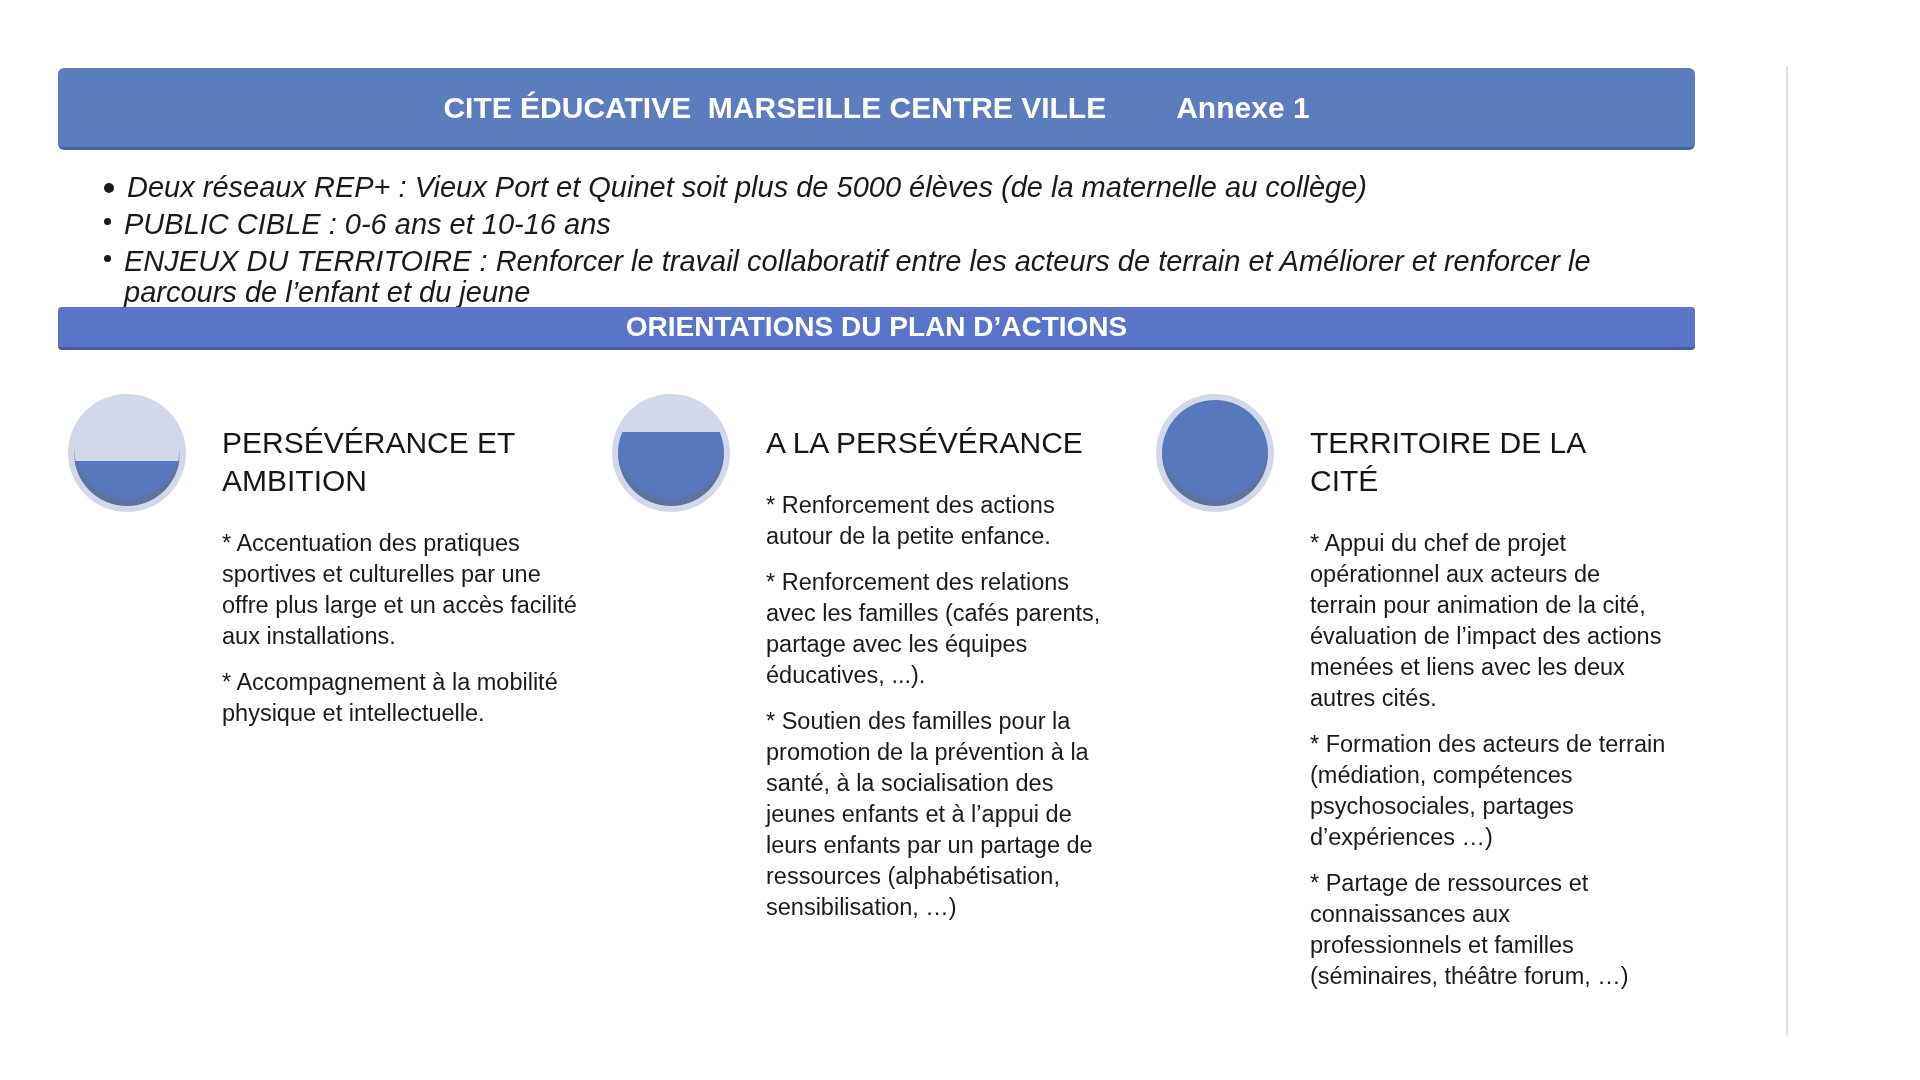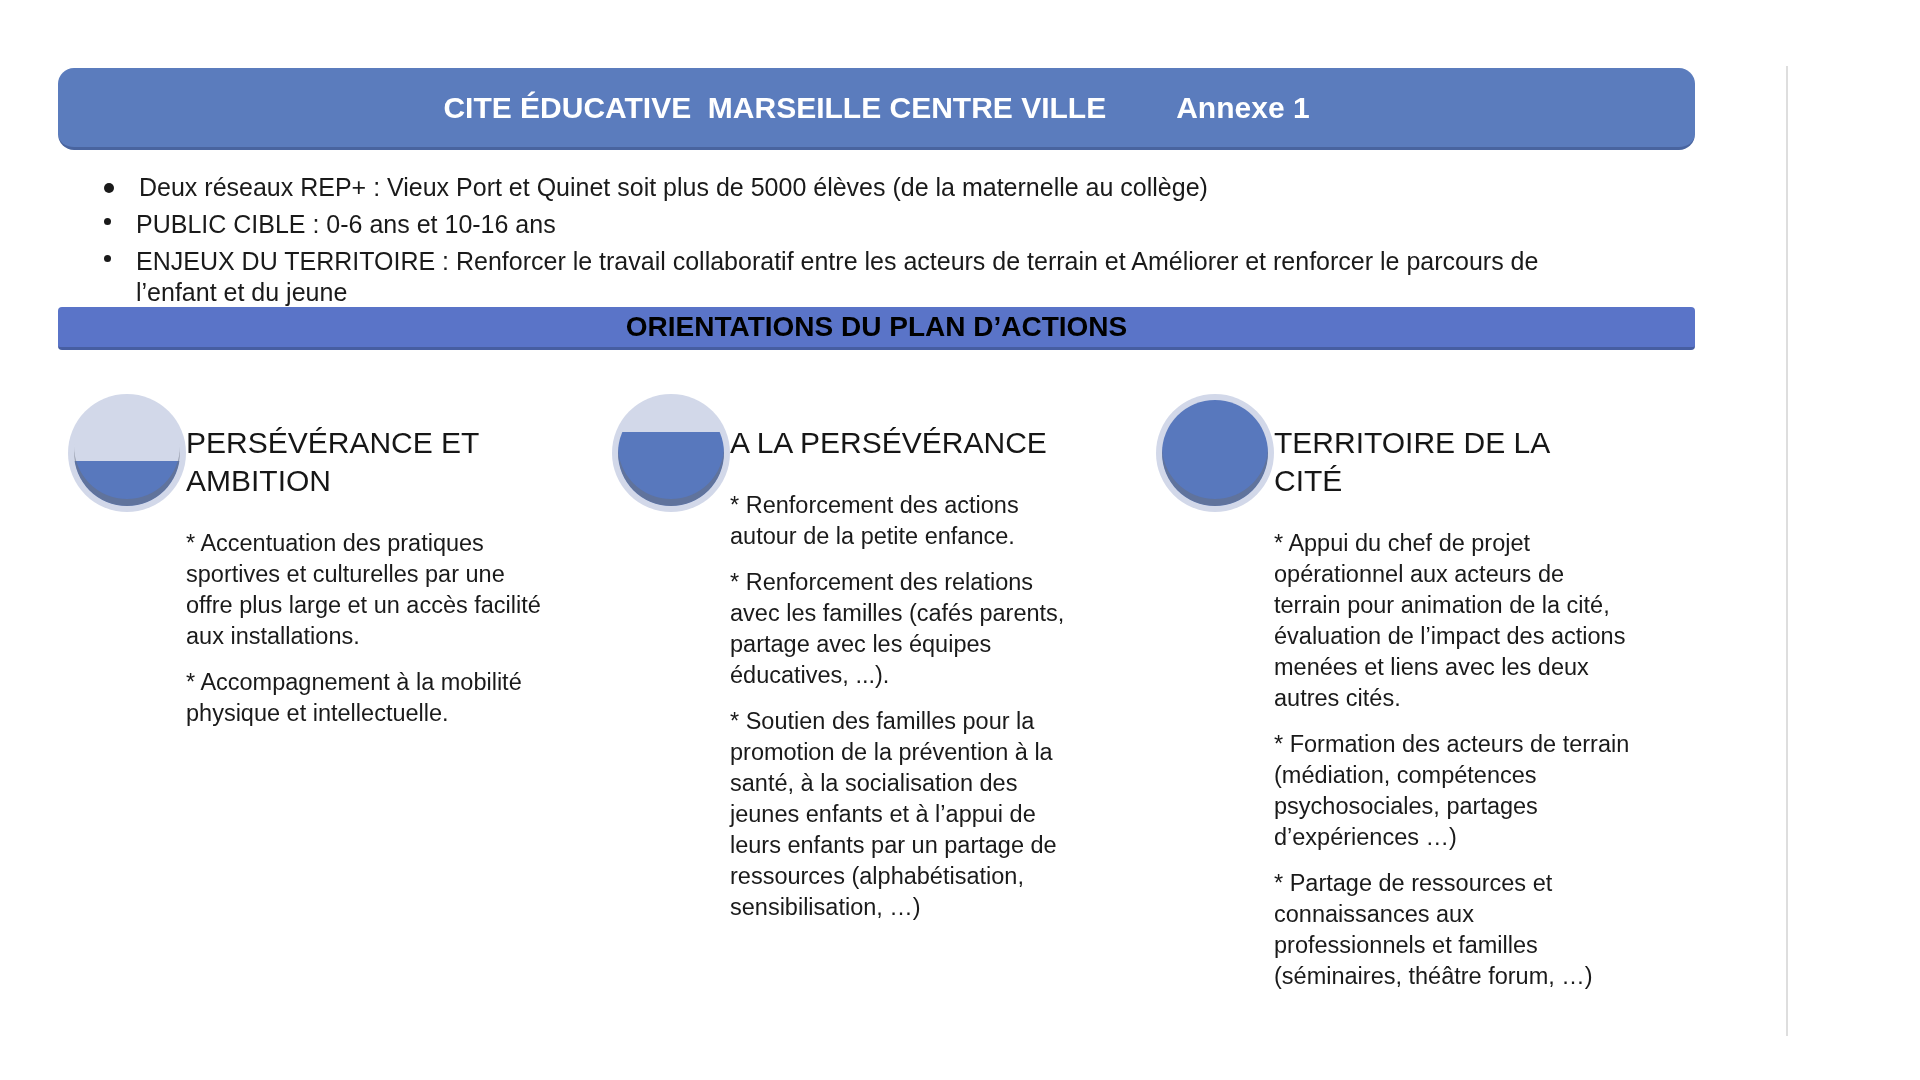--- a/index.html
+++ b/index.html
@@ -2,43 +2,43 @@
 <html><head>
 <meta charset="utf-8">
 <style>
   html,body{margin:0;padding:0;background:#ffffff;}
   body{font-family:"Liberation Sans","DejaVu Sans",sans-serif;color:#1a1a1a;}
   .page{position:relative;width:1920px;height:1080px;background:#ffffff;overflow:hidden;}
 
   
   .title-bar{
     position:absolute;left:58px;top:68px;width:1637px;height:82px;
-    border-radius:16px;display:flex;align-items:center;justify-content:center;gap:70px;
+    border-radius:6px;display:flex;align-items:center;justify-content:center;gap:70px;
     border-bottom:3px solid rgba(52,72,122,.45);
     box-sizing:border-box;
   }
   .title-bar .t{color:#fff;font-weight:bold;font-size:30px;white-space:pre;}
 
   
   .intro{position:absolute;left:104px;top:172px;width:1490px;}
-  .intro .li{display:flex;gap:25px;font-size:25px;line-height:31px;margin-bottom:6px;}
+  .intro .li{display:flex;gap:13px;font-size:29px;line-height:31px;margin-bottom:6px;font-style:italic;}
   .intro .dot{flex:0 0 10px;width:10px;height:10px;border-radius:50%;background:#1a1a1a;margin-top:11px;}
   .intro .li.small .dot{flex-basis:7px;width:7px;height:7px;margin-top:9px;}
   .intro .li .txt{flex:1;}
 
   
   .band{
     position:absolute;left:58px;top:307px;width:1637px;height:43px;border-radius:4px;
     display:flex;align-items:center;justify-content:center;
     border-bottom:3px solid rgba(52,72,122,.5);box-sizing:border-box;
   }
-  .band .t{color:#000000;font-weight:bold;font-size:28px;}
+  .band .t{color:#ffffff;font-weight:bold;font-size:28px;}
 
   
-  .col{position:absolute;top:394px;display:flex;}
+  .col{position:absolute;top:394px;display:flex;gap:36px;}
   .col-1{left:68px;}
   .col-2{left:612px;}
   .col-3{left:1156px;}
 
   .circle{width:118px;height:118px;border-radius:50%;position:relative;flex:0 0 auto;}
   .circle-clip{position:absolute;inset:6px;border-radius:50%;overflow:hidden;}
   .circle-fill{position:absolute;left:0;right:0;bottom:0;}
   .circle-clip::after{content:"";position:absolute;inset:0;border-radius:50%;
     box-shadow:inset 0 -7px 0 rgba(104,109,124,.5);}
 

